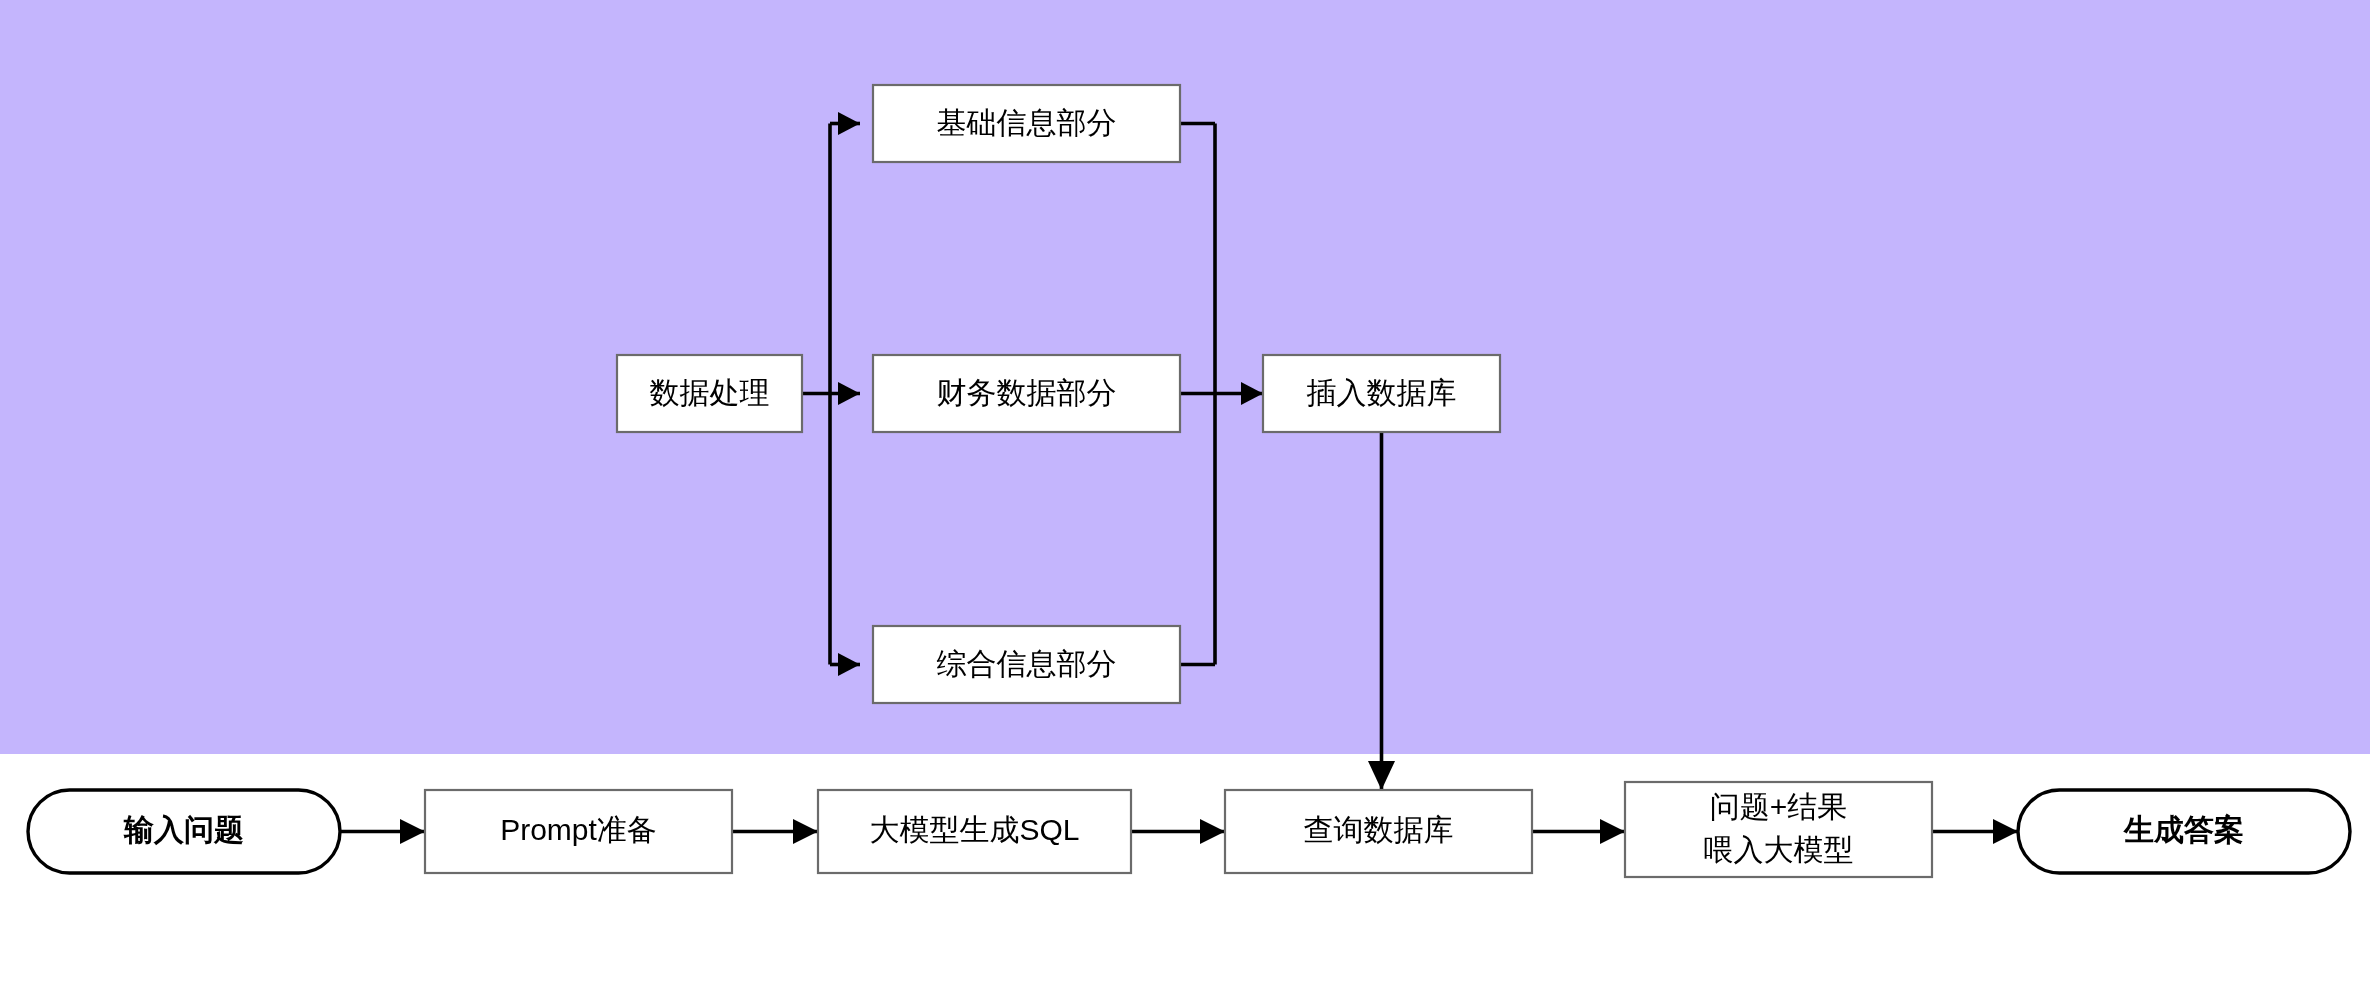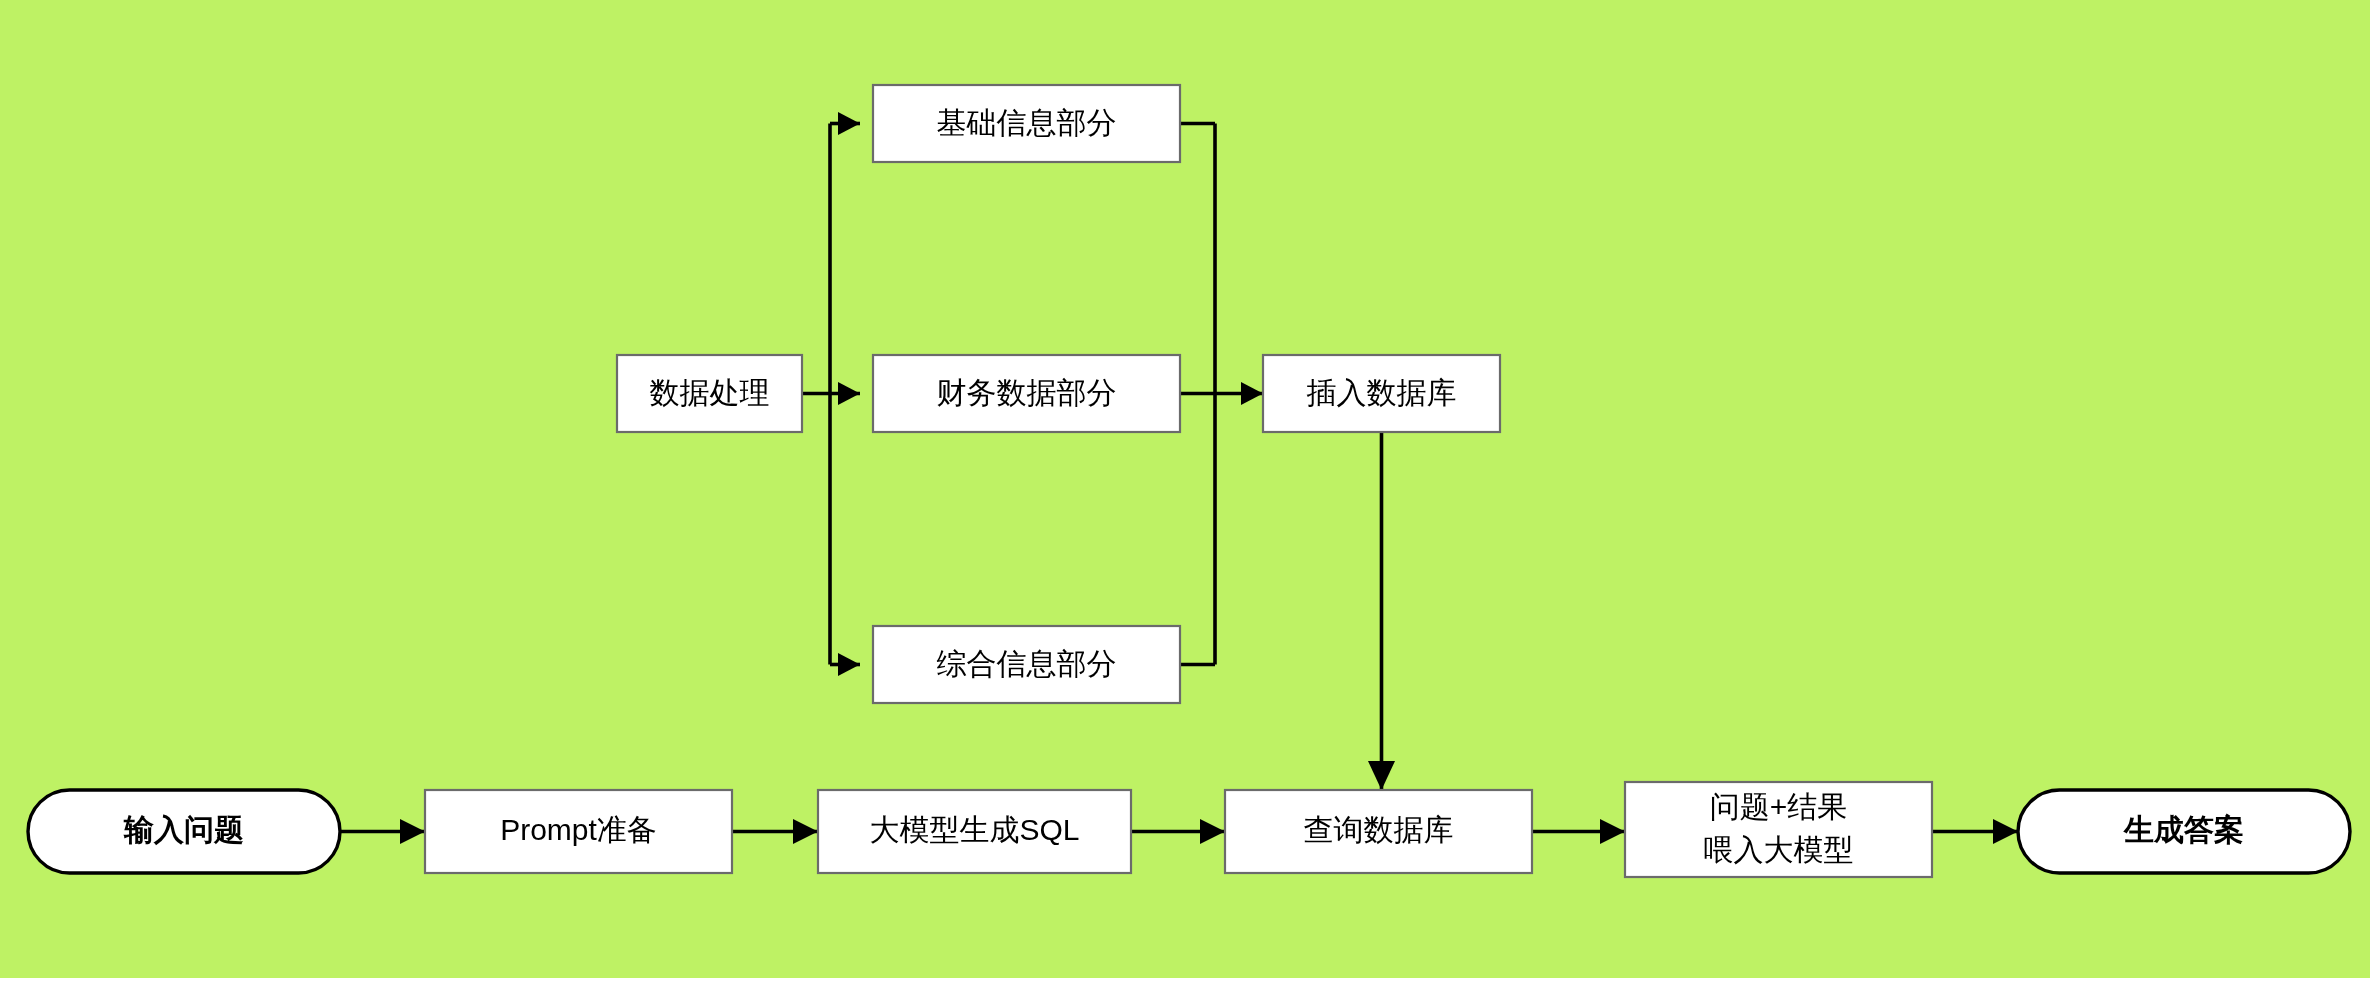--- a/index.html
+++ b/index.html
@@ -9,22 +9,22 @@
   }
   body {
     width: 2370px;
     height: 986px;
     font-family: "Liberation Sans", "DejaVu Sans", sans-serif;
     overflow: hidden;
   }
   #diagram-root {
     position: relative;
     width: 2370px;
-    height: 978px;
-    background: #bef264;
+    height: 754px;
+    background: #c4b5fd;
   }
   svg.flow-canvas {
     display: block;
     width: 2370px;
     height: 986px;
   }
   .node-rect {
     fill: #ffffff;
     stroke: #6b6b6b;
     stroke-width: 2.2;

